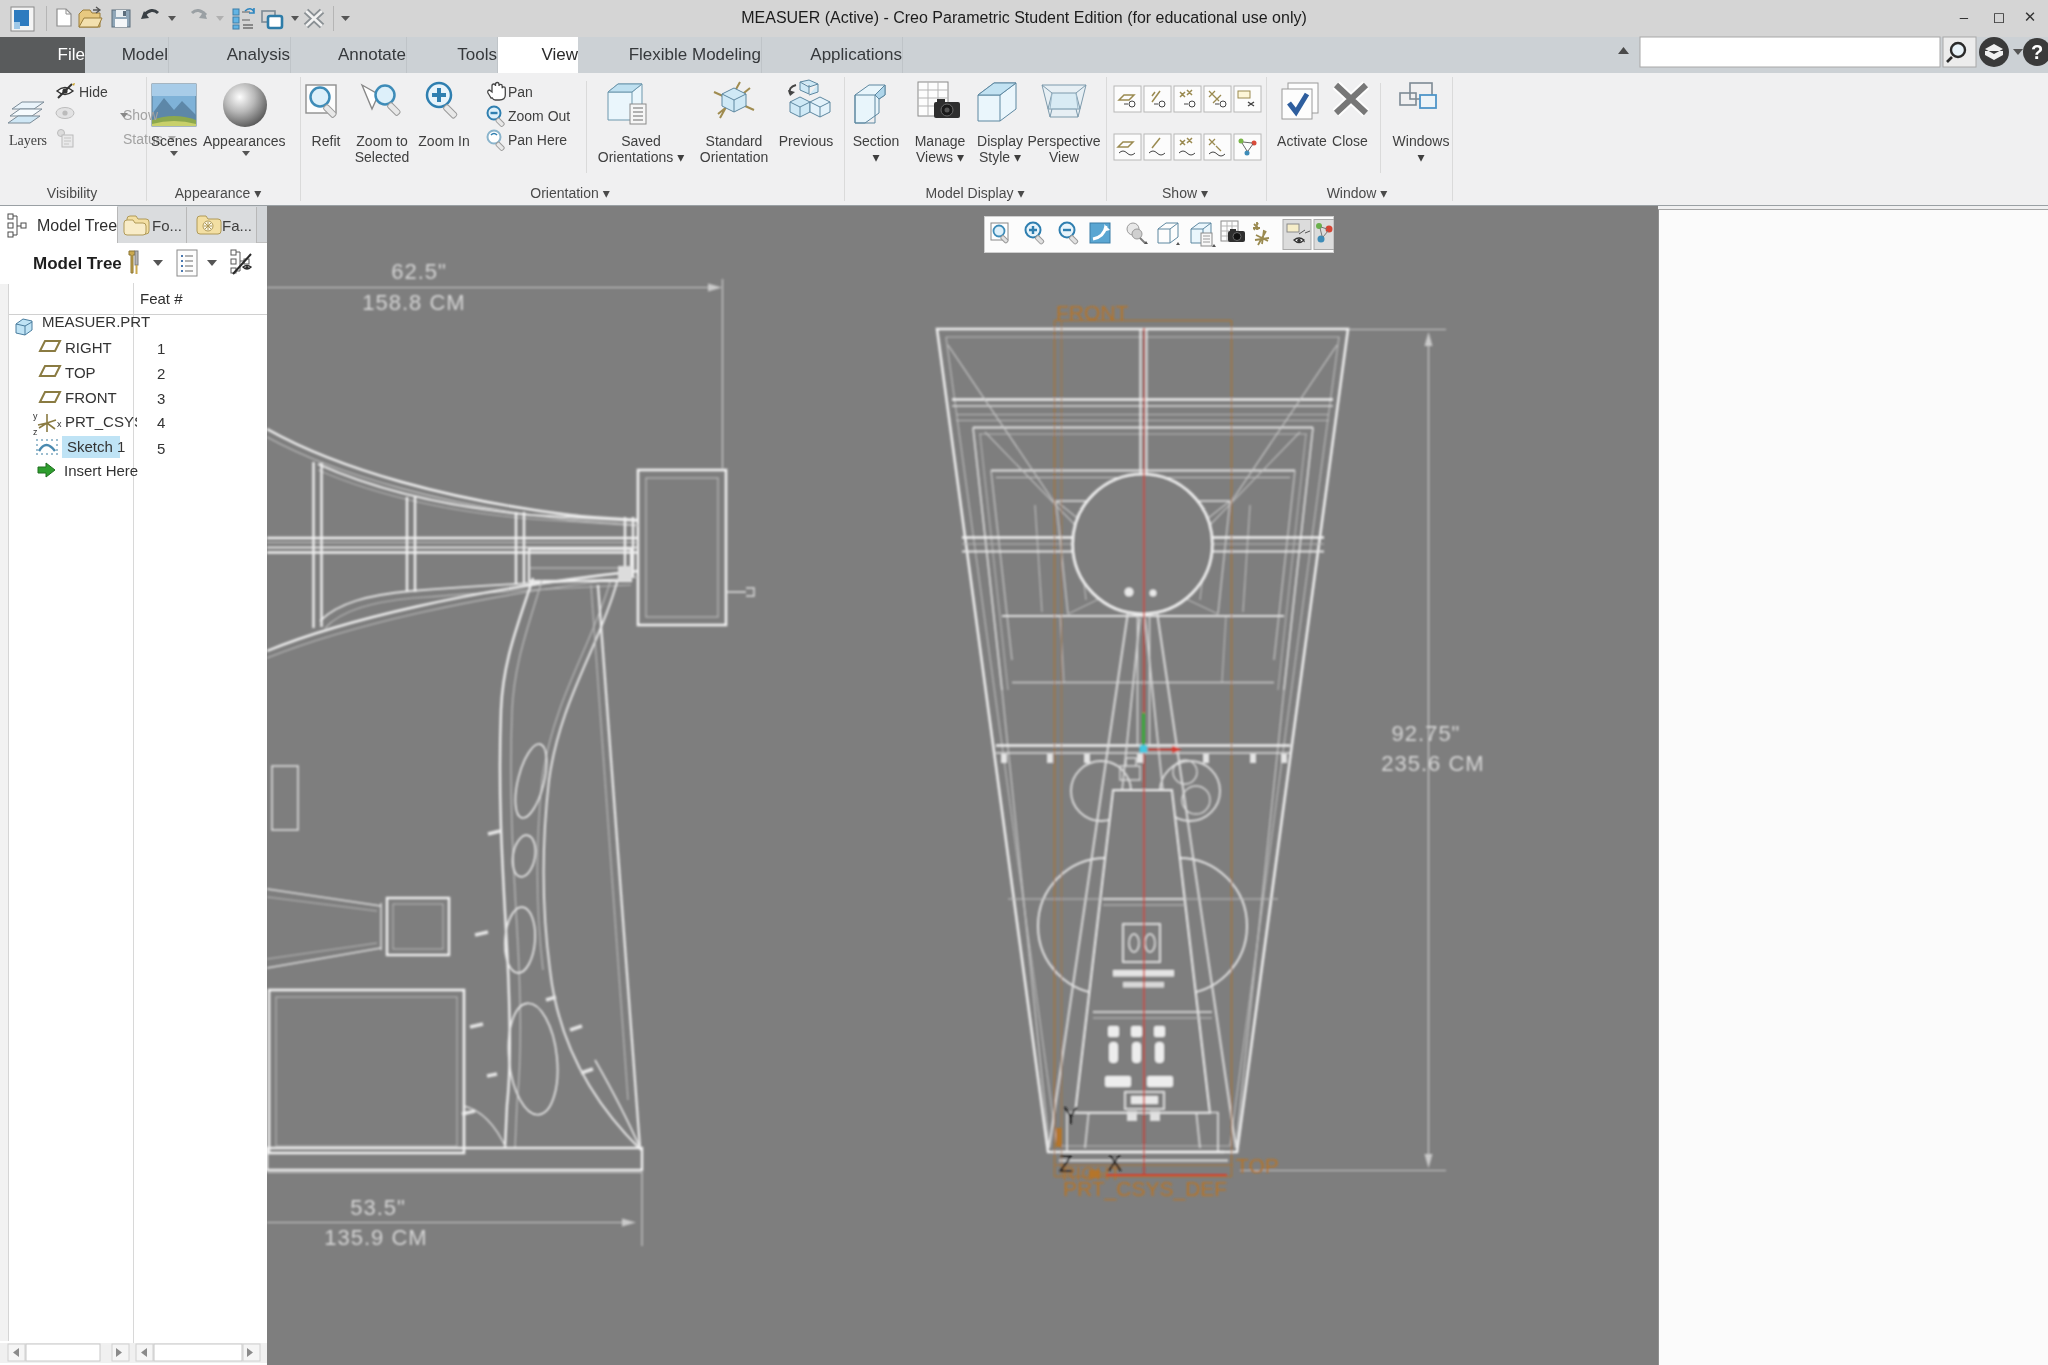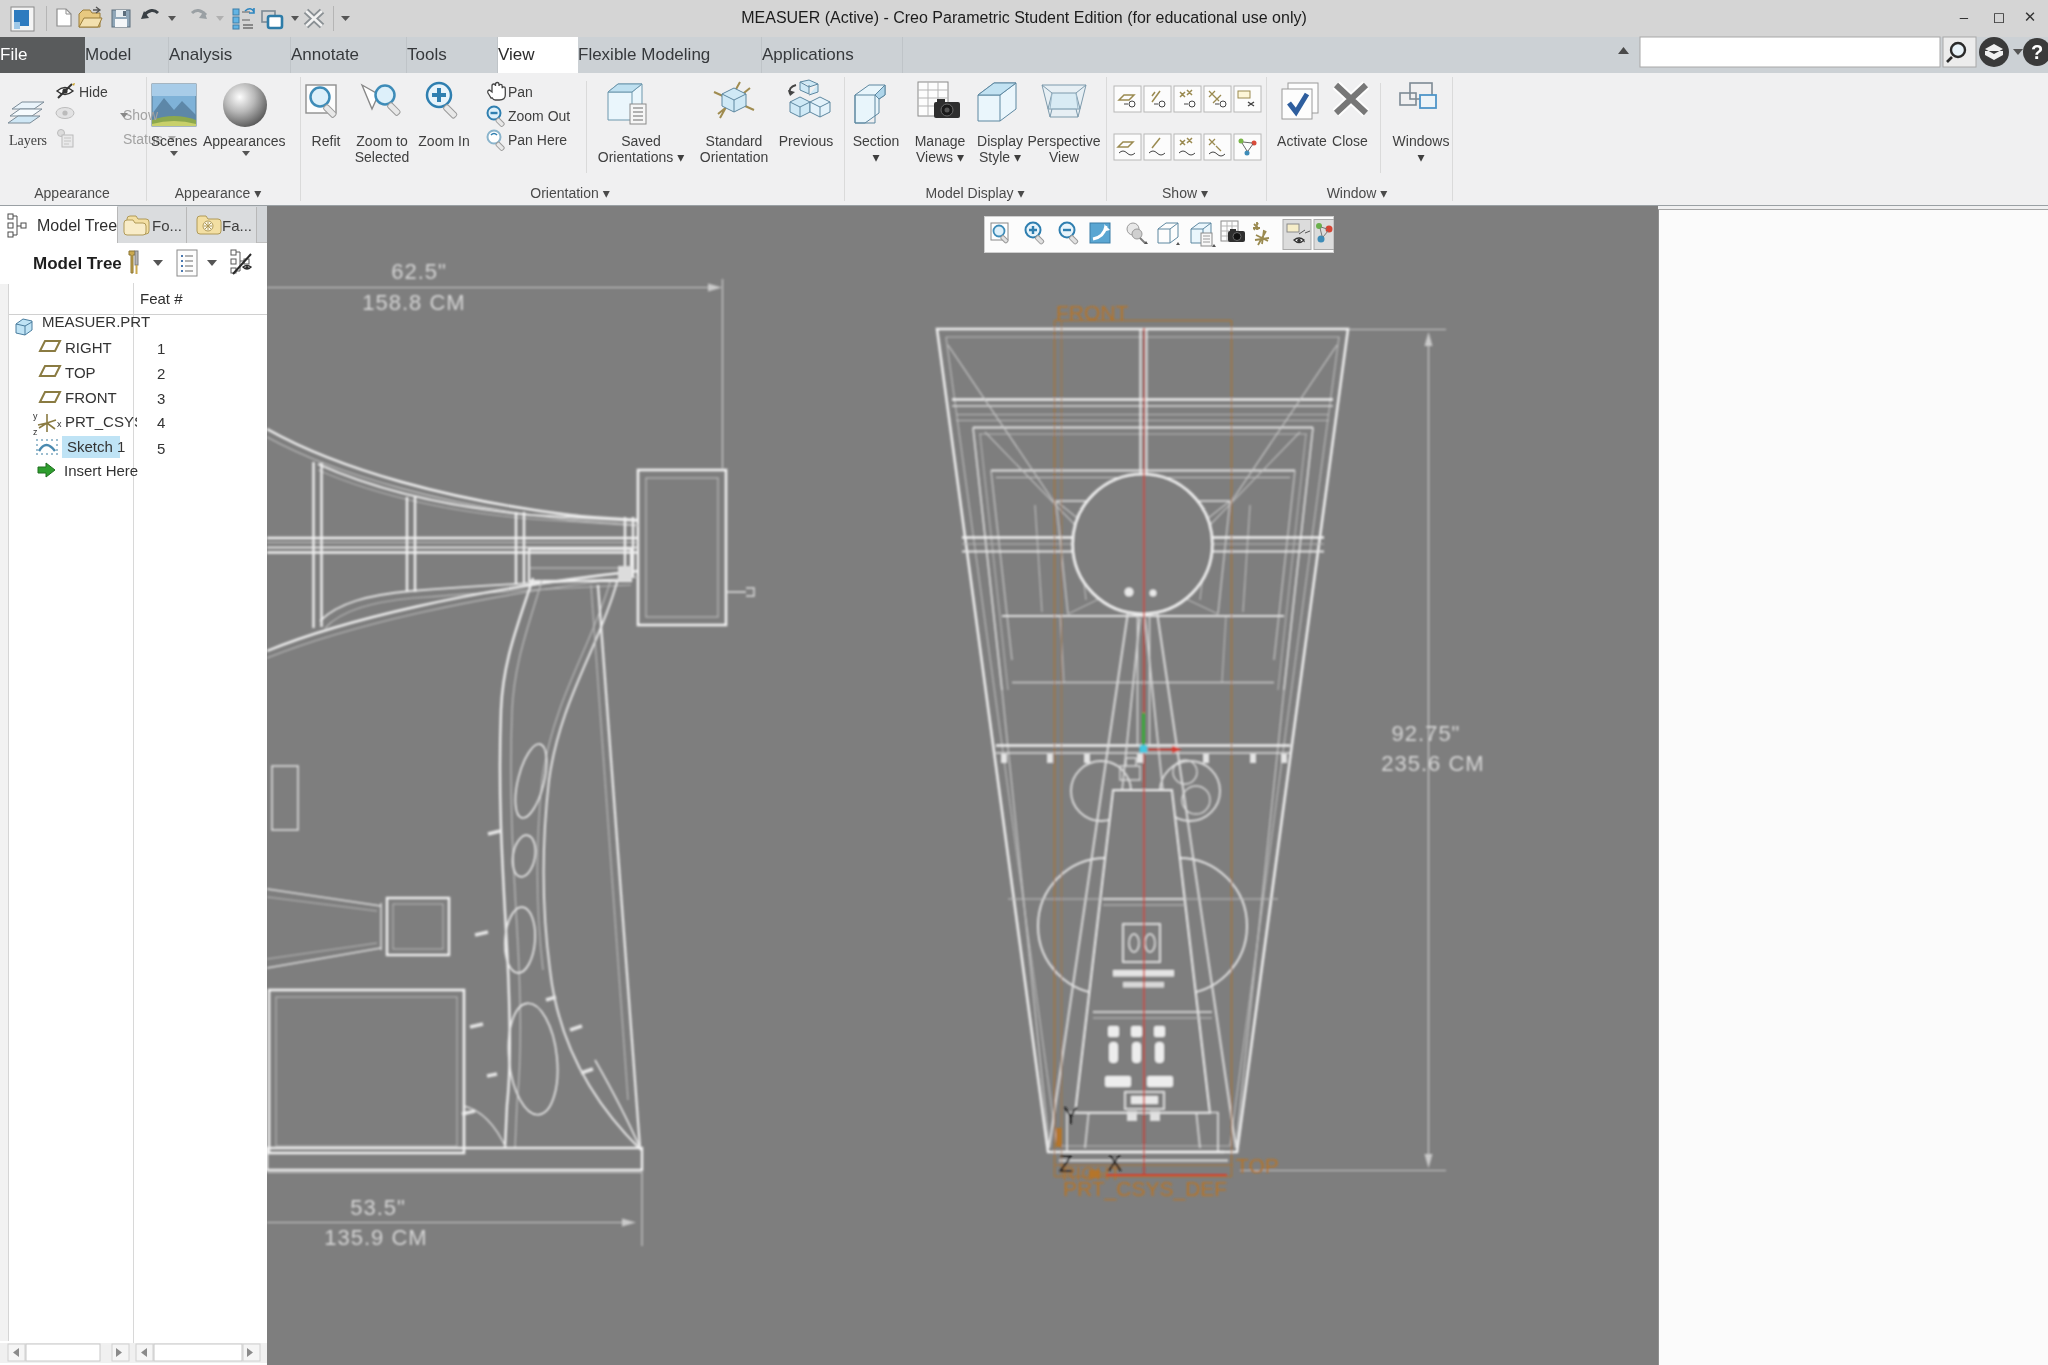--- a/index.html
+++ b/index.html
@@ -7,21 +7,21 @@
   body { position:relative; background:#f0f0f1; }
   .abs { position:absolute; }
 
   
   #titlebar { left:0; top:0; width:2048px; height:37px; background:#d5d5d5; }
   #title-text { left:0; top:9px; width:2048px; text-align:center; font-size:16px; color:#1c1c1c; }
   .winbtn { top:8px; height:22px; color:#333; font-size:15px; text-align:center; }
 
   
   #tabrow { left:0; top:37px; width:2048px; height:36px; background:#ccd1d5; }
-  .tab { position:absolute; top:37px; height:36px; line-height:36px; text-align:left; color:#36393c; font-size:17px; border-right:1px solid #bfc4c8; }
+  .tab { position:absolute; top:37px; height:36px; line-height:36px; text-align:right; color:#36393c; font-size:17px; border-right:1px solid #bfc4c8; }
   .tab.file { background:#595b5c; color:#fff; }
   .tab.active { background:#ffffff; color:#2a2a2a; }
 
   
   #ribbon { left:0; top:73px; width:2048px; height:133px; background:#f0f0f1; border-bottom:1px solid #9aa0a4; }
   .glabel { position:absolute; top:112px; font-size:14px; color:#4a4a4a; text-align:center; }
   .small-lbl { position:absolute; font-size:14px; color:#3f3f3f; }
   .dis { color:#a2a2a2;margin-left:44px; }
   .caret { position:absolute; width:0; height:0; border-left:4px solid transparent; border-right:4px solid transparent; border-top:5px solid #555; }
   .caret.dis { border-top-color:#aaa; }
@@ -352,21 +352,21 @@
 <div class="abs small-lbl" style="left:694px;top:60px;width:80px;text-align:center;">Standard<br>Orientation</div>
 <div class="abs small-lbl" style="left:776px;top:60px;width:60px;text-align:center;">Previous</div>
 <div class="abs small-lbl" style="left:848px;top:60px;width:56px;text-align:center;">Section<br>▾</div>
 <div class="abs small-lbl" style="left:910px;top:60px;width:60px;text-align:center;">Manage<br>Views ▾</div>
 <div class="abs small-lbl" style="left:970px;top:60px;width:60px;text-align:center;">Display<br>Style ▾</div>
 <div class="abs small-lbl" style="left:1024px;top:60px;width:80px;text-align:center;">Perspective<br>View</div>
 <div class="abs small-lbl" style="left:1272px;top:60px;width:60px;text-align:center;">Activate</div>
 <div class="abs small-lbl" style="left:1330px;top:60px;width:40px;text-align:center;">Close</div>
 <div class="abs small-lbl" style="left:1390px;top:60px;width:62px;text-align:center;">Windows<br>▾</div>
 
-<div class="abs glabel" style="left:22px;width:100px;">Appearance</div>
+<div class="abs glabel" style="left:22px;width:100px;">Visibility</div>
 <div class="abs glabel" style="left:158px;width:120px;">Appearance ▾</div>
 <div class="abs glabel" style="left:510px;width:120px;">Orientation ▾</div>
 <div class="abs glabel" style="left:915px;width:120px;">Model Display ▾</div>
 <div class="abs glabel" style="left:1125px;width:120px;">Show ▾</div>
 <div class="abs glabel" style="left:1297px;width:120px;">Window ▾</div>
 </div>
 
 <div id="leftpanel" class="abs">
 
   <div class="abs" style="left:0;top:0;width:267px;height:37px;background:#d2d5d8;border-bottom:1px solid #c0c0c0;"></div>

